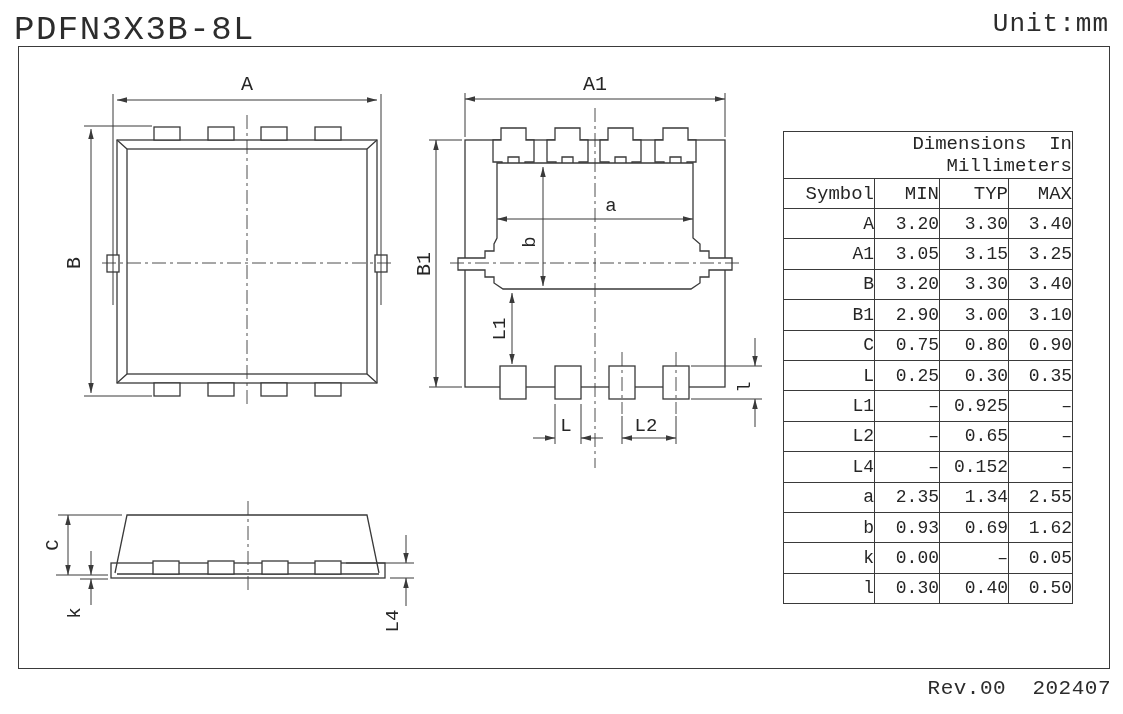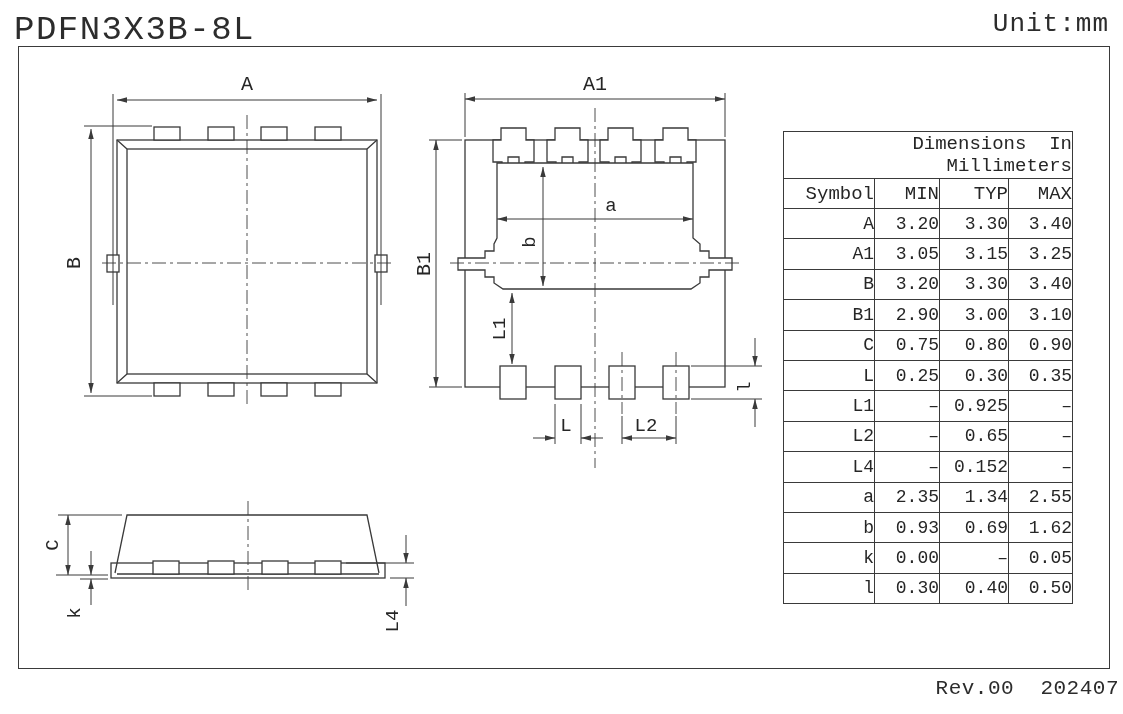--- a/index.html
+++ b/index.html
@@ -3,21 +3,21 @@
 <meta charset="utf-8">
 <style>
   html,body{margin:0;padding:0;}
   body{
     width:1123px;height:714px;position:relative;background:#ffffff;
     font-family:"Liberation Mono", "DejaVu Sans Mono", monospace;
     color:#2c2c2c;overflow:hidden;
   }
   .title{position:absolute;left:14px;top:11px;font-size:34px;letter-spacing:1.5px;white-space:pre;}
   .unit{position:absolute;right:14px;top:9px;font-size:26px;letter-spacing:1px;white-space:pre;margin-left:11px;}
-  .rev{position:absolute;right:4px;top:677px;font-size:21px;letter-spacing:.5px;white-space:pre;}
+  .rev{position:absolute;right:12px;top:677px;font-size:21px;letter-spacing:.5px;white-space:pre;}
   .frame{position:absolute;left:18px;top:46px;width:1092px;height:623px;
     border:1.6px solid #3a3a3a;box-sizing:border-box;}
   svg.drawing{position:absolute;left:0;top:0;}
   .ln{stroke:#3a3a3a;stroke-width:1.3;fill:none;}
   .lnw{stroke:#3a3a3a;stroke-width:1.3;fill:#ffffff;}
   .cl{stroke:#3a3a3a;stroke-width:.9;fill:none;stroke-dasharray:14 4 3 4;}
   .dm{stroke:#3a3a3a;stroke-width:1;fill:none;}
   .lbl{font-family:"Liberation Mono", monospace;font-size:19px;fill:#262626;}
   .lbl-big{font-family:"Liberation Mono", monospace;font-size:20px;fill:#262626;}
   table.dim-table{

